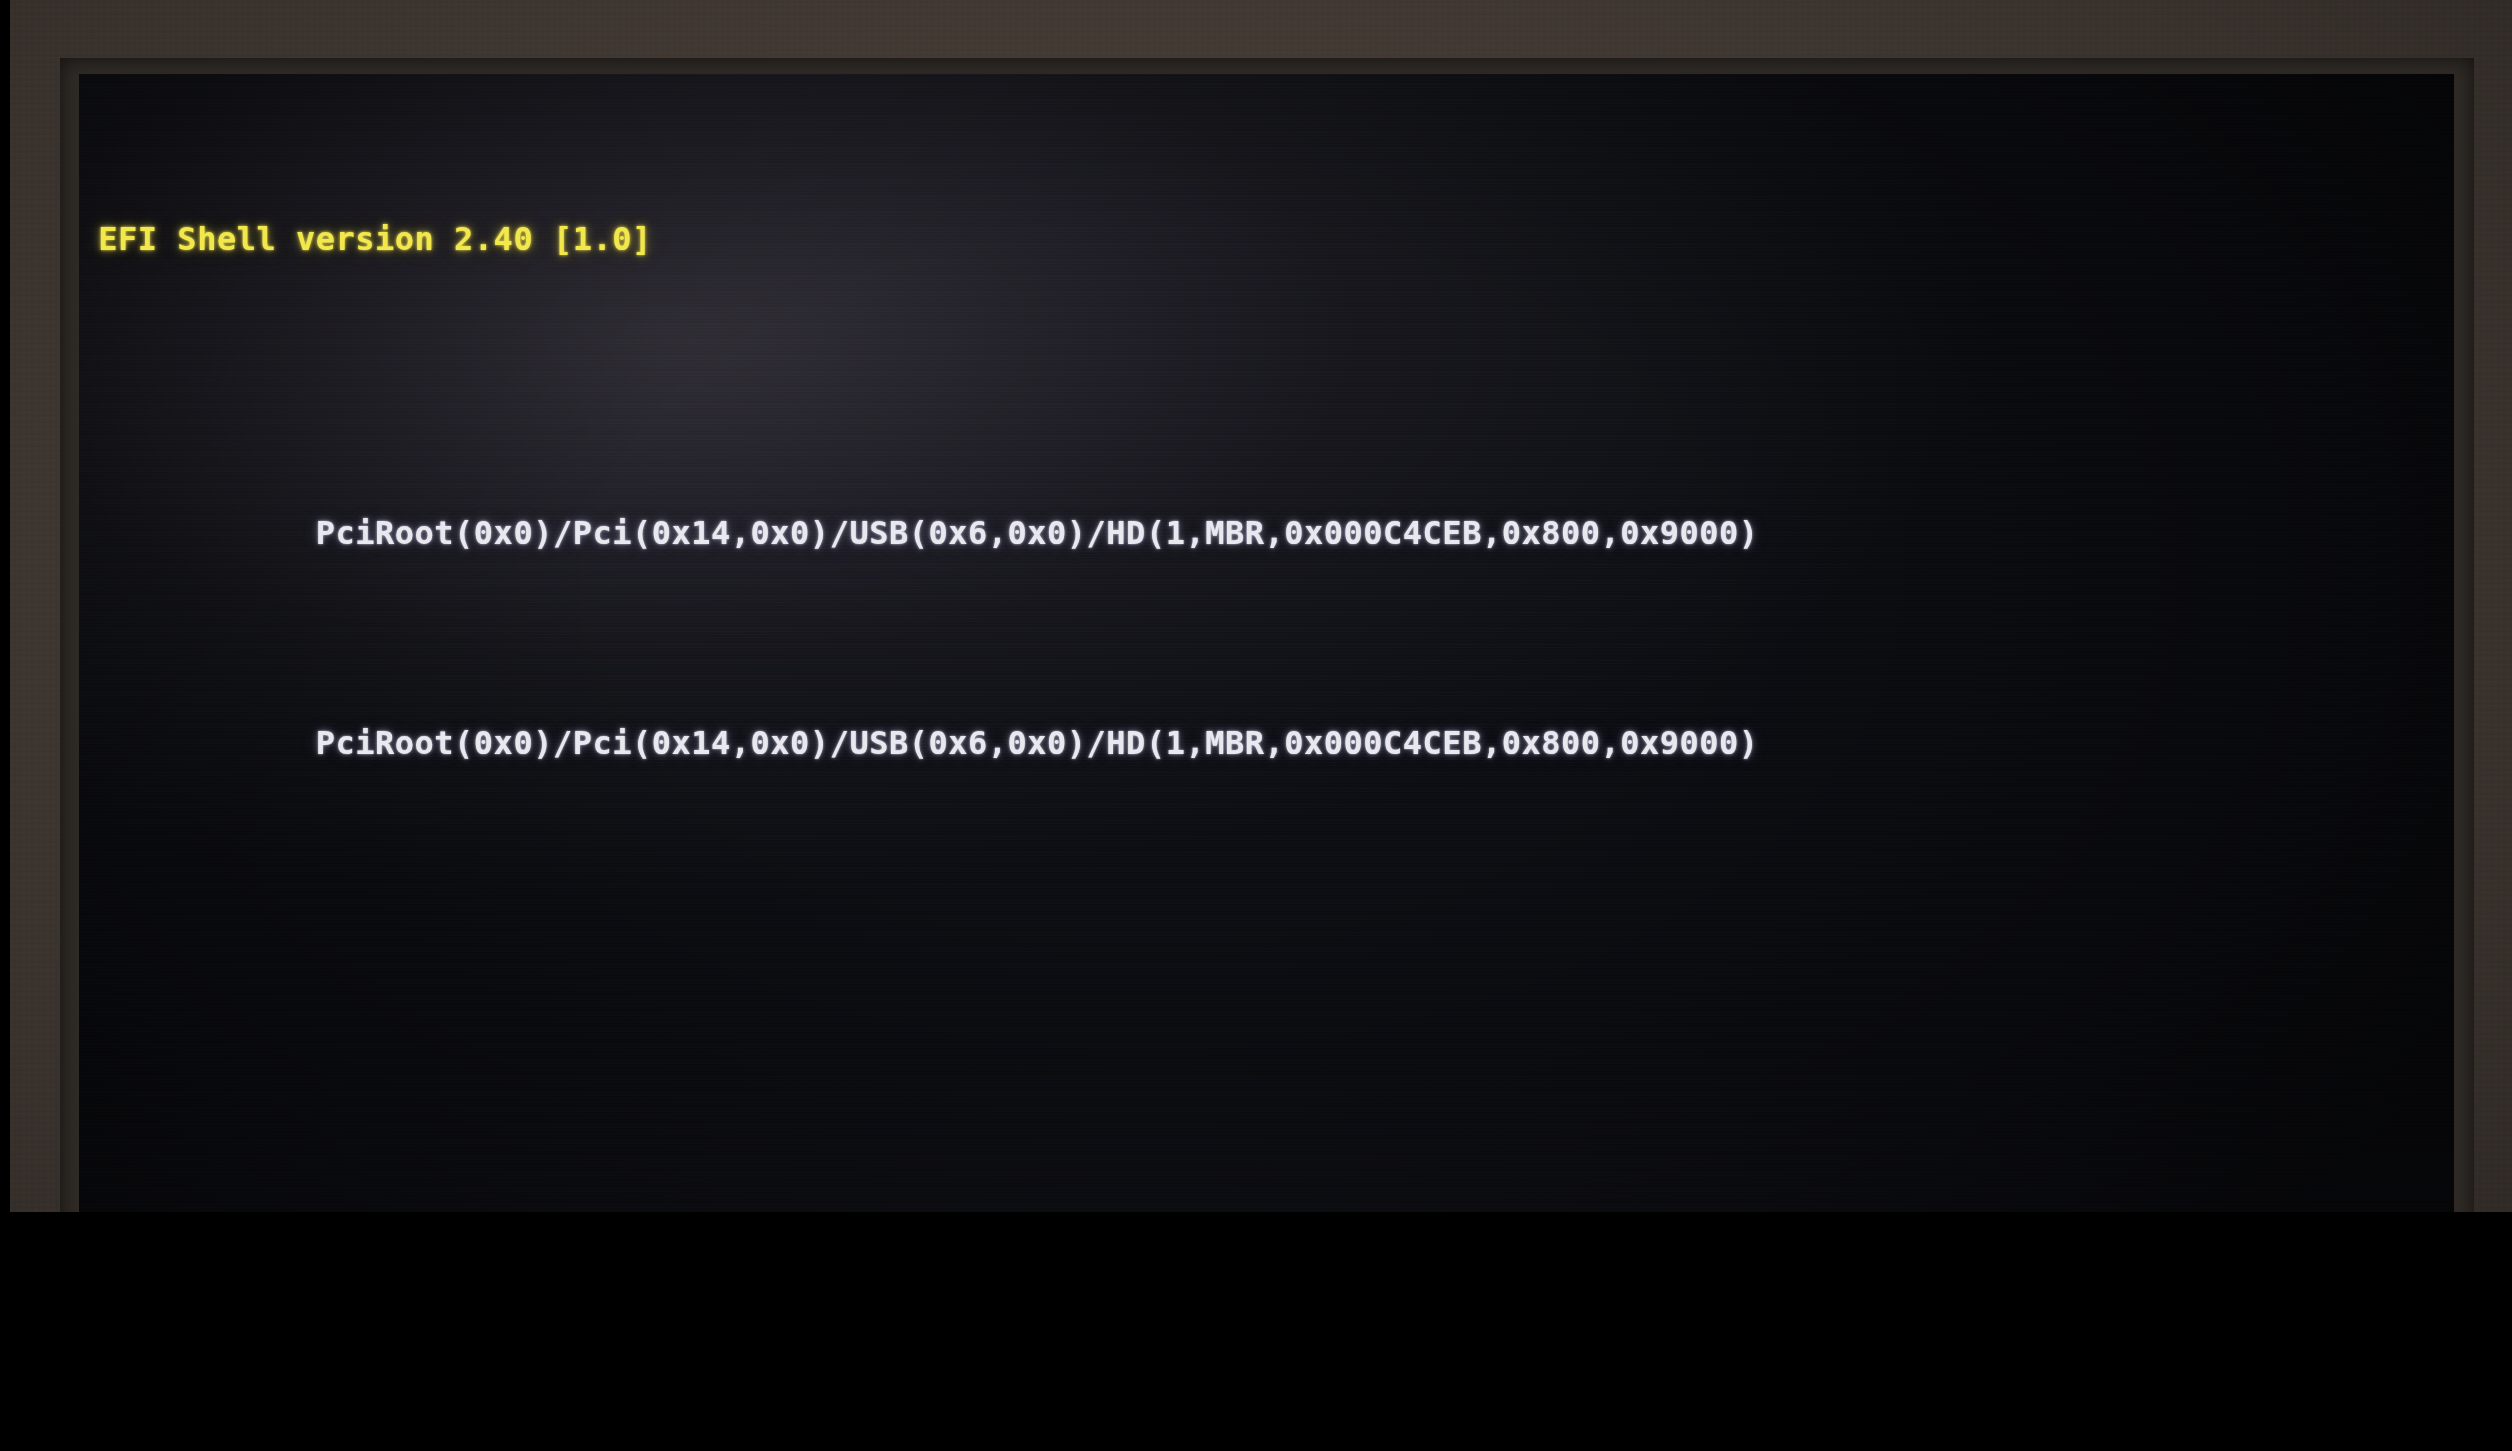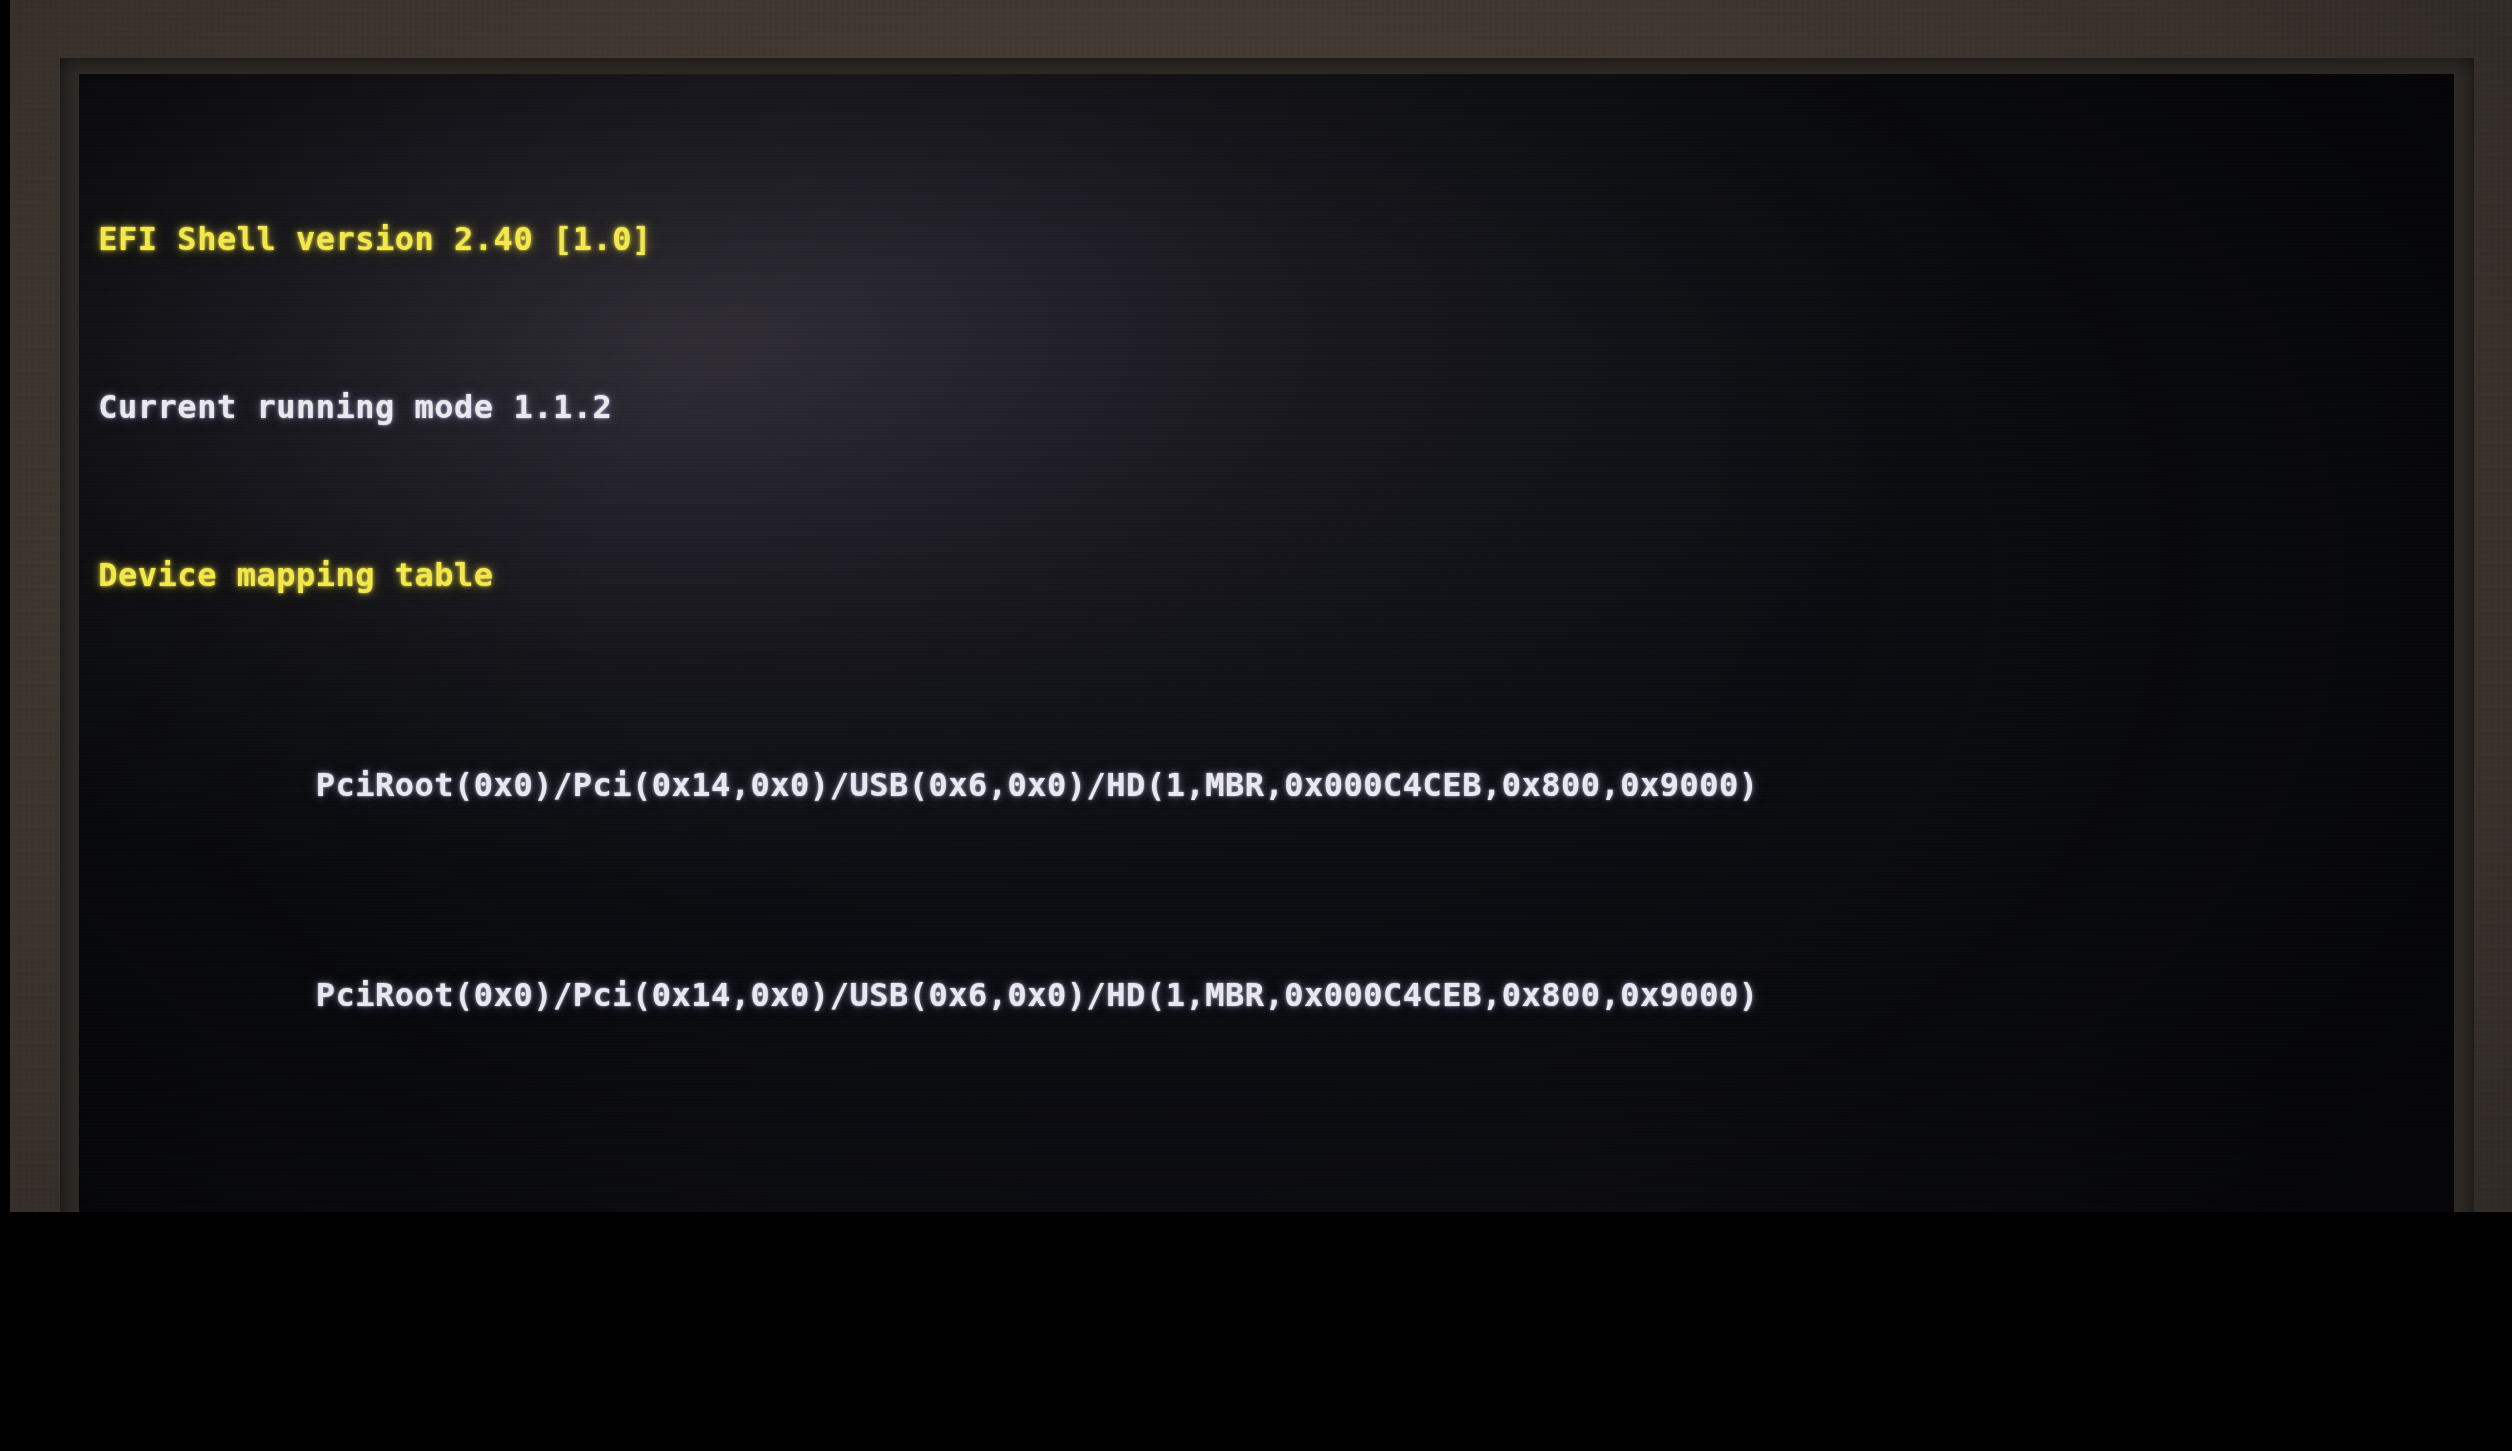--- a/index.html
+++ b/index.html
@@ -171,23 +171,21 @@
   <div class="bezel-noise"></div>
   <div class="bezel-lip"></div>
 
   <div class="screen">
     <div class="screen-bleed"></div>
 
     <div class="console">
 
       <span class="row"><span class="y">EFI Shell version 2.40 [1.0]</span></span>
 
-      <span class="row"><span class="w">Current running mode 1.1.2</span></span>
-
-      <span class="row"><span class="y">Device mapping table</span></span>
+
 
       
       <span class="row"><span class="w">           </span><span class="w">PciRoot(0x0)/Pci(0x14,0x0)/USB(0x6,0x0)/HD(1,MBR,0x000C4CEB,0x800,0x9000)</span></span>
 
       
       <span class="row"><span class="w">           </span><span class="w">PciRoot(0x0)/Pci(0x14,0x0)/USB(0x6,0x0)/HD(1,MBR,0x000C4CEB,0x800,0x9000)</span></span>
 
       
       
       

